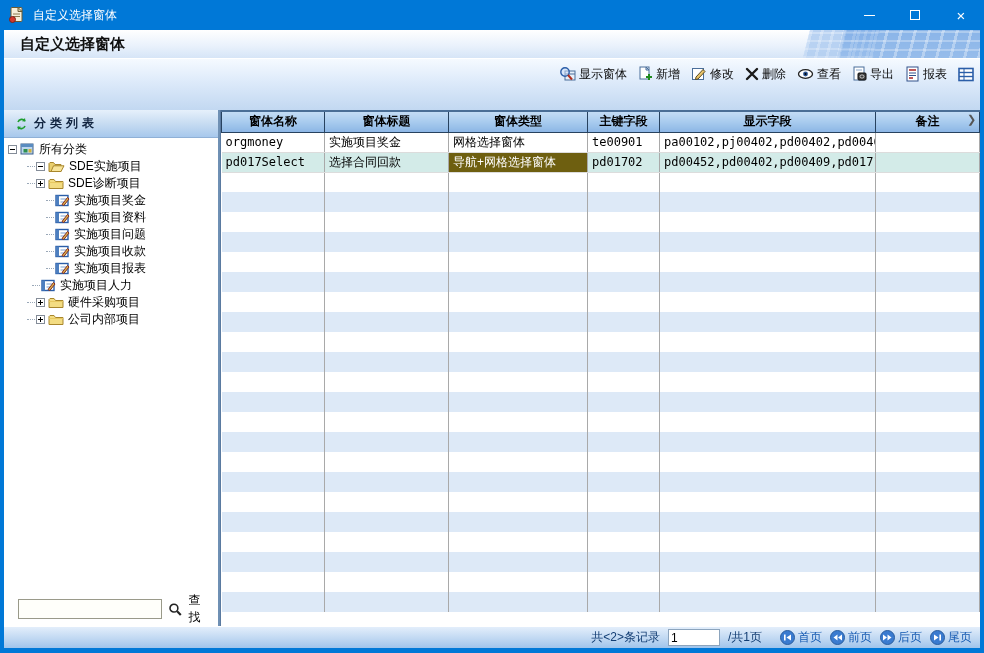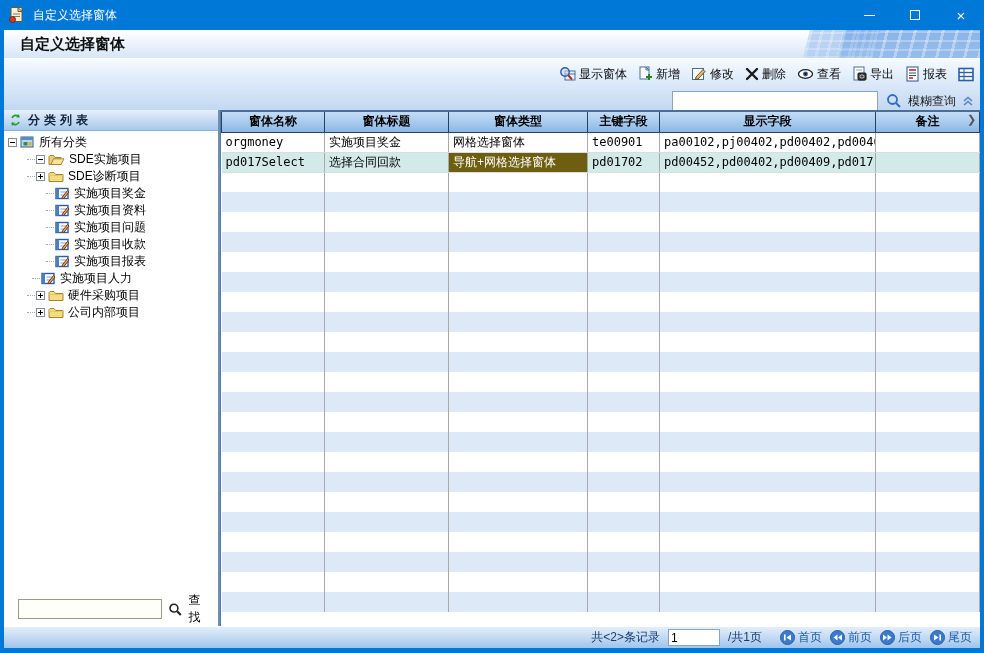--- a/index.html
+++ b/index.html
@@ -43,21 +43,21 @@
   .search-row { height:24px; display:flex; align-items:center; justify-content:flex-end; padding-right:6px; }
   .fuzzy-input { width:206px; height:20px; border:1px solid #8ca4bd; background:#fff; padding:0 3px; font-size:12px; }
   .fuzzy-label { margin:0 6px 0 6px; color:#1b1b1b; }
   .search-row svg { display:block; }
 
   
   .content { flex:1; display:flex; min-height:0; }
 
   
   .left-panel { width:216px; flex:none; display:flex; flex-direction:column; background:#fff; border-right:2px solid #6f90b4; }
-  .panel-header { flex:none; height:21px; display:flex; align-items:center; gap:6px; padding-left:5px;
+  .panel-header { flex:none; height:28px; display:flex; align-items:center; gap:6px; padding-left:11px;
     background:linear-gradient(180deg,#e6f0fb 0%,#c4daf1 55%,#a7c8ec 100%); border-bottom:1px solid #8fb0d6; }
   .panel-header .ph-label { font-weight:bold; color:#10233f; letter-spacing:4px; }
   .tree { flex:1; overflow:hidden; padding-top:3px; }
   .tree-row { height:17px; display:flex; align-items:center; white-space:nowrap; }
   .tree-row .stub { width:8px; border-top:1px dotted #9aa8b8; margin-right:1px; flex:none; }
   .expander { width:9px; height:9px; flex:none; border:1px solid #848c98; background:#fff; position:relative; margin-right:3px; }
   .expander:before, .expander.minus:before { content:""; position:absolute; left:1px; right:1px; top:3px; height:1px; background:#000; }
   .expander.plus:after { content:""; position:absolute; top:1px; bottom:1px; left:3px; width:1px; background:#000; }
   .tree-row .ticon { flex:none; margin-right:4px; display:flex; }
   .tree-row .tlabel { color:#000; }
@@ -189,31 +189,20 @@
           <span>报表</span>
         </div>
         <div class="tbtn">
           <svg width="16" height="15" viewBox="0 0 16 15">
             <rect x="1" y="1.5" width="14" height="12" fill="#fff" stroke="#2b5ea8" stroke-width="1.6"></rect>
             <line x1="1" y1="5.5" x2="15" y2="5.5" stroke="#2b5ea8" stroke-width="1.4"></line>
             <line x1="1" y1="9.5" x2="15" y2="9.5" stroke="#2b5ea8" stroke-width="1.4"></line>
             <line x1="6" y1="1.5" x2="6" y2="13.5" stroke="#2b5ea8"></line>
           </svg>
         </div>
-      </div>
-      <div class="search-row">
-        <input class="fuzzy-input" value="" style="">
-        <svg width="16" height="16" viewBox="0 0 16 16" style="margin-left:8px">
-          <circle cx="6.5" cy="6.5" r="4.5" fill="none" stroke="#2b6cc4" stroke-width="1.8"></circle>
-          <line x1="10" y1="10" x2="14" y2="14" stroke="#2b6cc4" stroke-width="2"></line>
-        </svg>
-        <span class="fuzzy-label">模糊查询</span>
-        <svg width="12" height="12" viewBox="0 0 12 12">
-          <path d="M2 6 L6 2.5 L10 6 M2 10 L6 6.5 L10 10" fill="none" stroke="#4f83c8" stroke-width="1.6"></path>
-        </svg>
       </div>
     </div>
 
     <div class="content">
 
       <div class="left-panel">
         <div class="panel-header">
           <svg width="13" height="14" viewBox="0 0 13 14">
             <path d="M3 5 A4 4 0 0 1 10 4" fill="none" stroke="#1f9e2f" stroke-width="1.6"></path>
             <path d="M10 1 L10.5 4.6 L7 4.2 Z" fill="#1f9e2f"></path>

